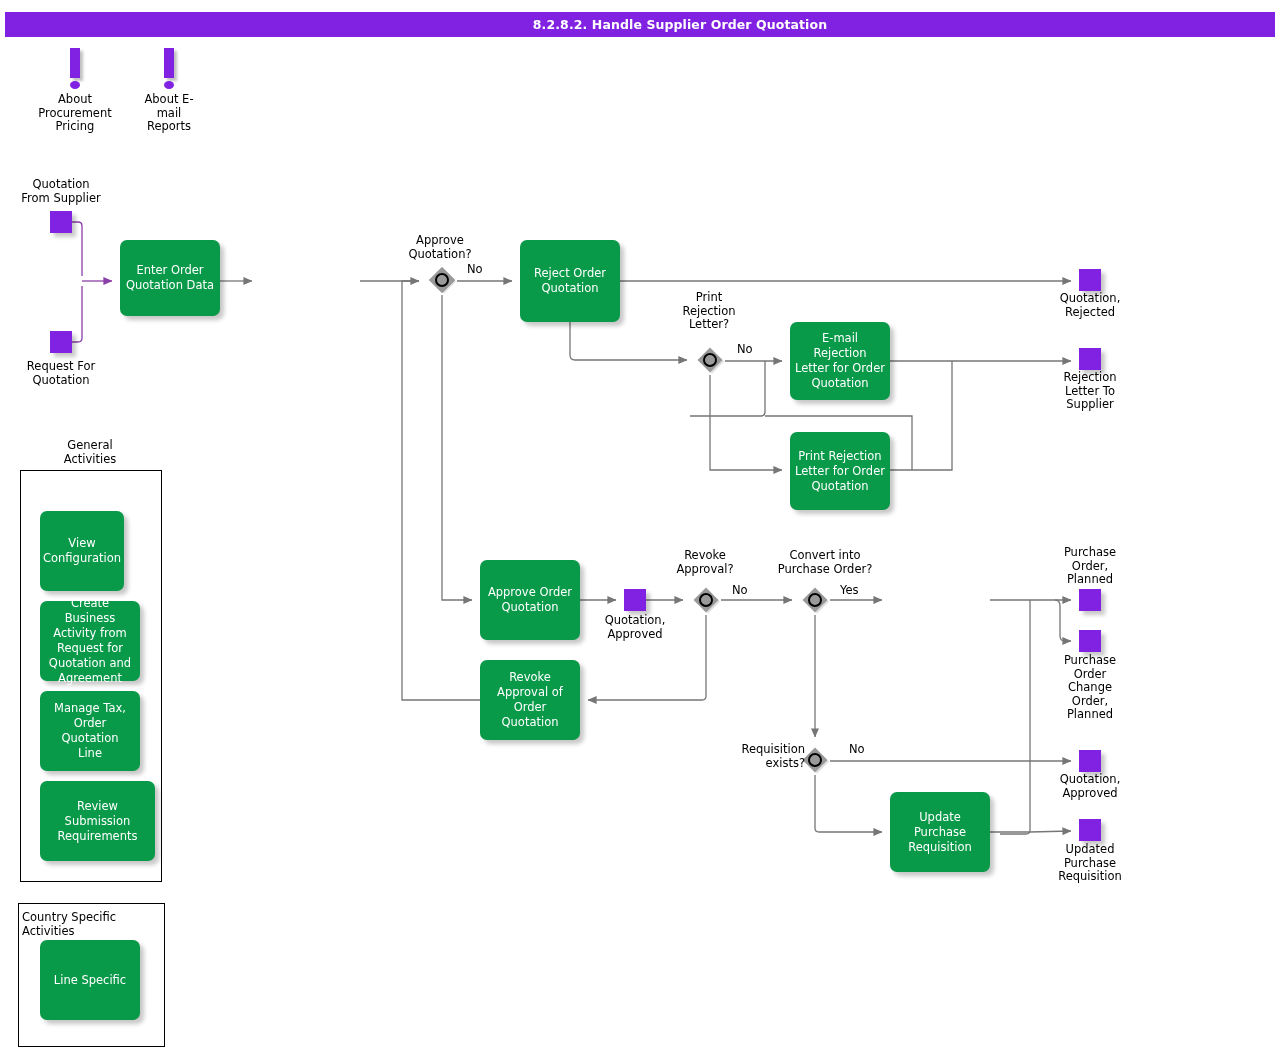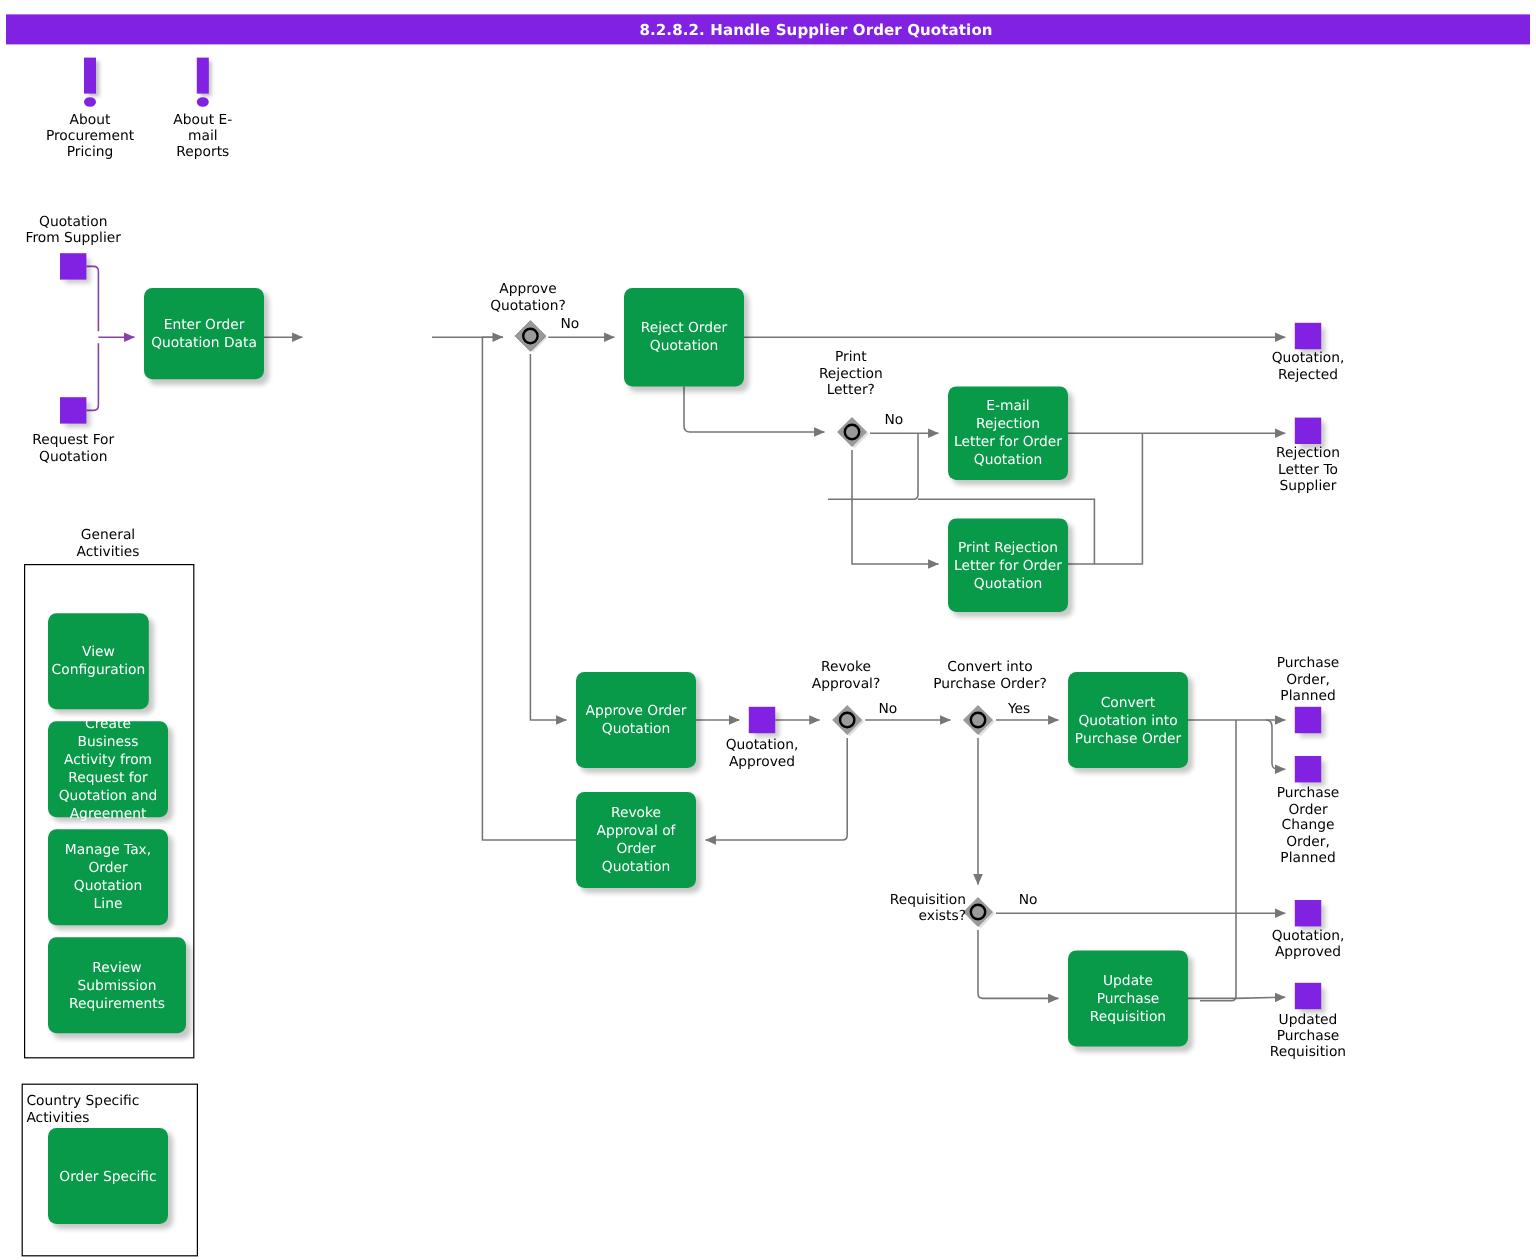--- a/index.html
+++ b/index.html
@@ -145,29 +145,28 @@
   <div class="panel" style="left:20px;top:470px;width:140px;height:410px;"></div>
   <div class="panel-title" style="left:20px;top:439px;width:140px;">General<br>Activities</div>
 
   <div class="panel" style="left:18px;top:903px;width:145px;height:142px;"></div>
   <div class="panel-title-in" style="left:22px;top:911px;width:145px;">Country Specific Activities</div>
 
   <div class="task" style="left:40px;top:511px;width:84px;height:80px;">View<br>Configuration</div>
   <div class="task" style="left:40px;top:601px;width:100px;height:80px;">Create Business<br>Activity from<br>Request for<br>Quotation and<br>Agreement</div>
   <div class="task" style="left:40px;top:691px;width:100px;height:80px;">Manage Tax,<br>Order Quotation<br>Line</div>
   <div class="task" style="left:40px;top:781px;width:115px;height:80px;">Review<br>Submission<br>Requirements</div>
-  <div class="task" style="left:40px;top:940px;width:100px;height:80px;">Order Specific</div>
+  <div class="task" style="left:40px;top:940px;width:100px;height:80px;">Line Specific</div>
 
   <div class="task" style="left:120px;top:240px;width:100px;height:76px;">Enter Order<br>Quotation Data</div>
   <div class="task" style="left:520px;top:240px;width:100px;height:82px;">Reject Order<br>Quotation</div>
   <div class="task" style="left:790px;top:322px;width:100px;height:78px;">E-mail Rejection<br>Letter for Order<br>Quotation</div>
   <div class="task" style="left:790px;top:432px;width:100px;height:78px;">Print Rejection<br>Letter for Order<br>Quotation</div>
   <div class="task" style="left:480px;top:560px;width:100px;height:80px;">Approve Order<br>Quotation</div>
   <div class="task" style="left:480px;top:660px;width:100px;height:80px;">Revoke<br>Approval of<br>Order Quotation</div>
-  <div class="task" style="left:890px;top:560px;width:100px;height:80px;">Convert<br>Quotation into<br>Purchase Order</div>
   <div class="task" style="left:890px;top:792px;width:100px;height:80px;">Update Purchase<br>Requisition</div>
 
   <div class="dataobj" style="left:50px;top:211px;"></div>
   <div class="objlabel" style="left:5px;top:178px;width:112px;">Quotation<br>From Supplier</div>
 
   <div class="dataobj" style="left:50px;top:331px;"></div>
   <div class="objlabel" style="left:5px;top:360px;width:112px;">Request For<br>Quotation</div>
 
   <div class="dataobj" style="left:1079px;top:269px;"></div>
   <div class="objlabel" style="left:1034px;top:292px;width:112px;">Quotation,<br>Rejected</div>

